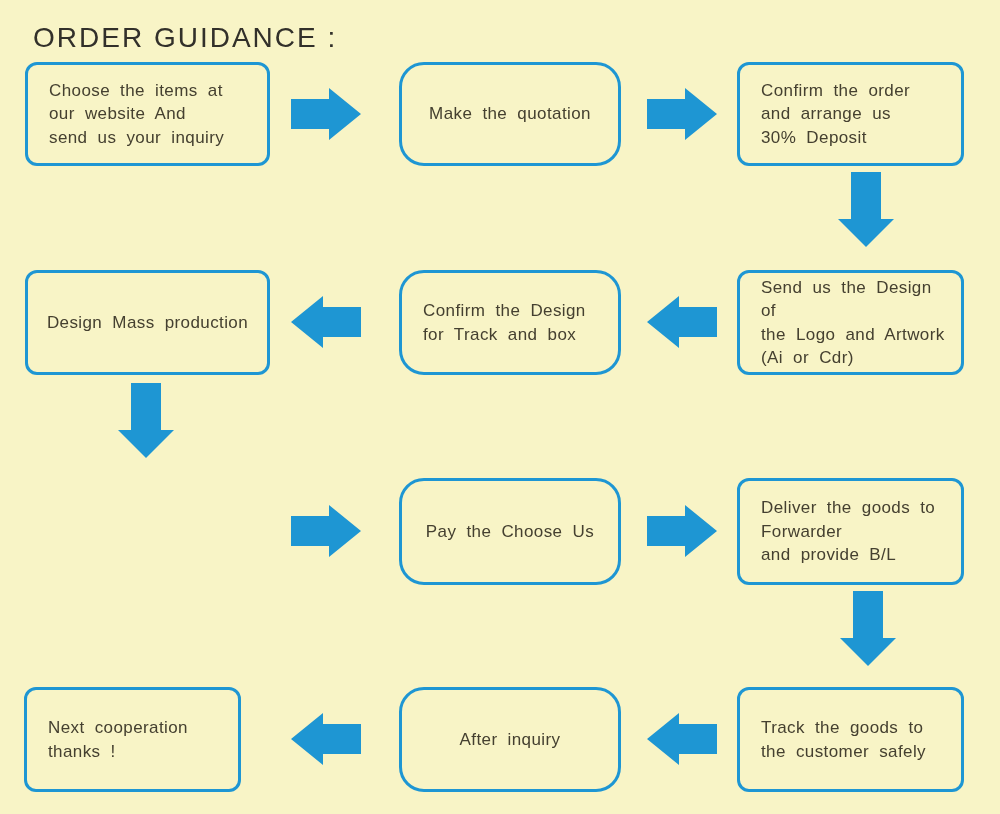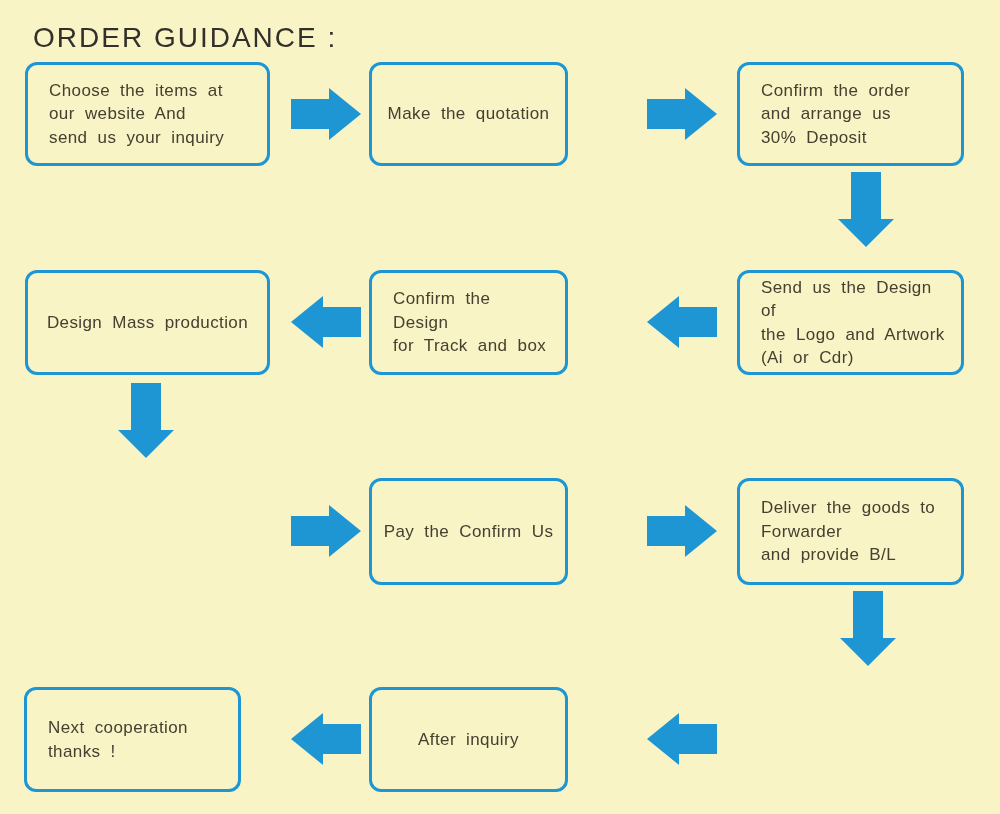--- a/index.html
+++ b/index.html
@@ -32,21 +32,21 @@
     font-size: 17px;
     line-height: 1.38;
     letter-spacing: 0.4px;
     word-spacing: 5px;
   }
   .node-text { white-space: pre-line; display: block; }
   .node.align-left { justify-content: flex-start; text-align: left; padding: 6px 10px 6px 21px; }
   .node.align-center { justify-content: center; text-align: center; padding: 6px 8px; }
   
   .c1 { left: 25px;  width: 245px; }
-  .c2 { left: 369px; width: 199px; }
+  .c2 { left: 399px; width: 222px; border-radius: 25px; }
   .c3 { left: 737px; width: 227px; }
   .narrow { left: 24px; width: 217px; }
   
   .r1 { top: 62px;  height: 104px; }
   .r2 { top: 270px; height: 105px; }
   .r3 { top: 478px; height: 107px; }
   .r4 { top: 687px; height: 105px; }
   .arrow { position: absolute; color: #1e96d3; line-height: 0; }
   .arrow svg { display: block; }
 </style>
@@ -78,28 +78,32 @@
   </div>
   <div class="node align-left r2 c2">
     <span class="node-text">Confirm the Design
 for Track and box</span>
   </div>
   <div class="node align-center r2 c1">
     <span class="node-text">Design Mass production</span>
   </div>
 
   <div class="node align-center r3 c2">
-    <span class="node-text">Pay the Confirm Us</span>
+    <span class="node-text">Pay the Choose Us</span>
   </div>
   <div class="node align-left r3 c3">
     <span class="node-text">Deliver the goods to
 Forwarder
 and provide B/L</span>
   </div>
 
+  <div class="node align-left r4 c3">
+    <span class="node-text">Track the goods to
+the customer safely</span>
+  </div>
   <div class="node align-center r4 c2">
     <span class="node-text">After inquiry</span>
   </div>
   <div class="node align-left r4 narrow">
     <span class="node-text">Next cooperation
 thanks !</span>
   </div>
 
   <div class="arrow" style="left:291px; top:88px;">
     <svg width="70" height="52" viewBox="0 0 70 52">

